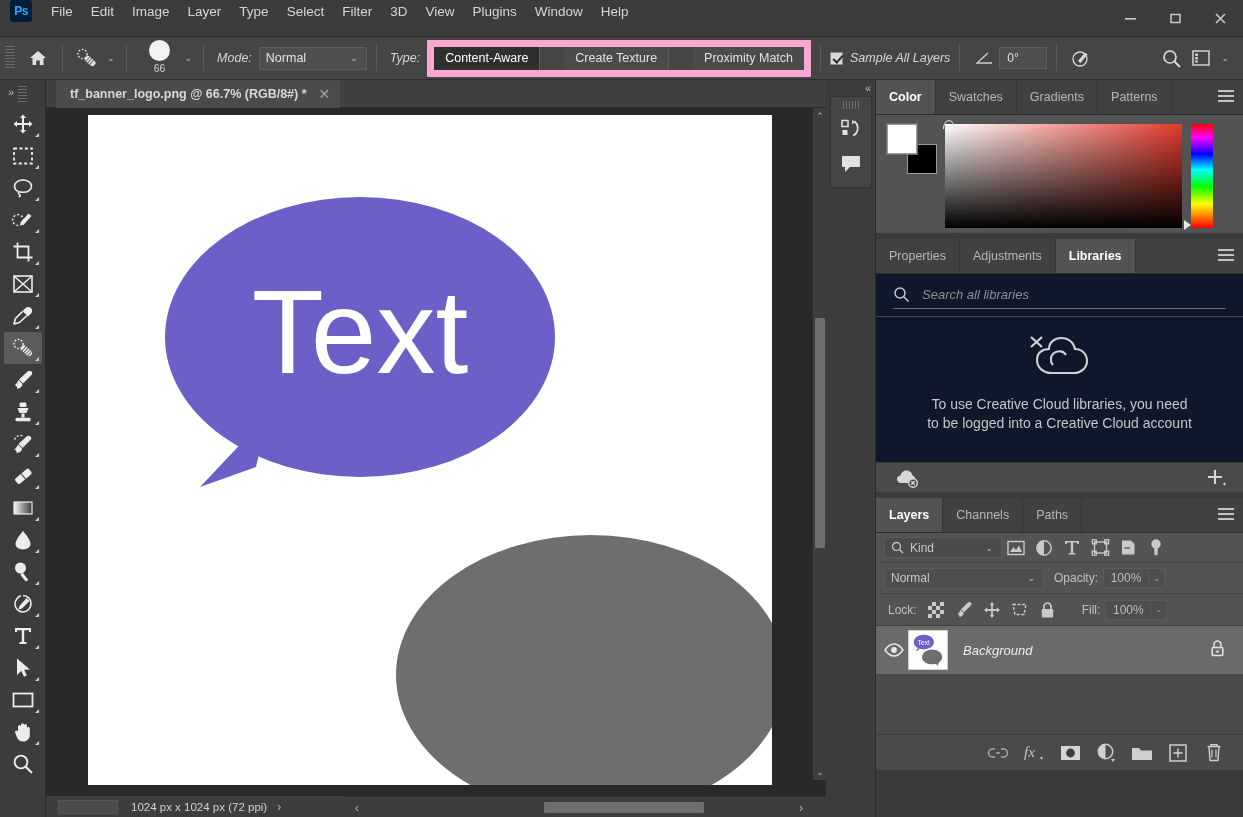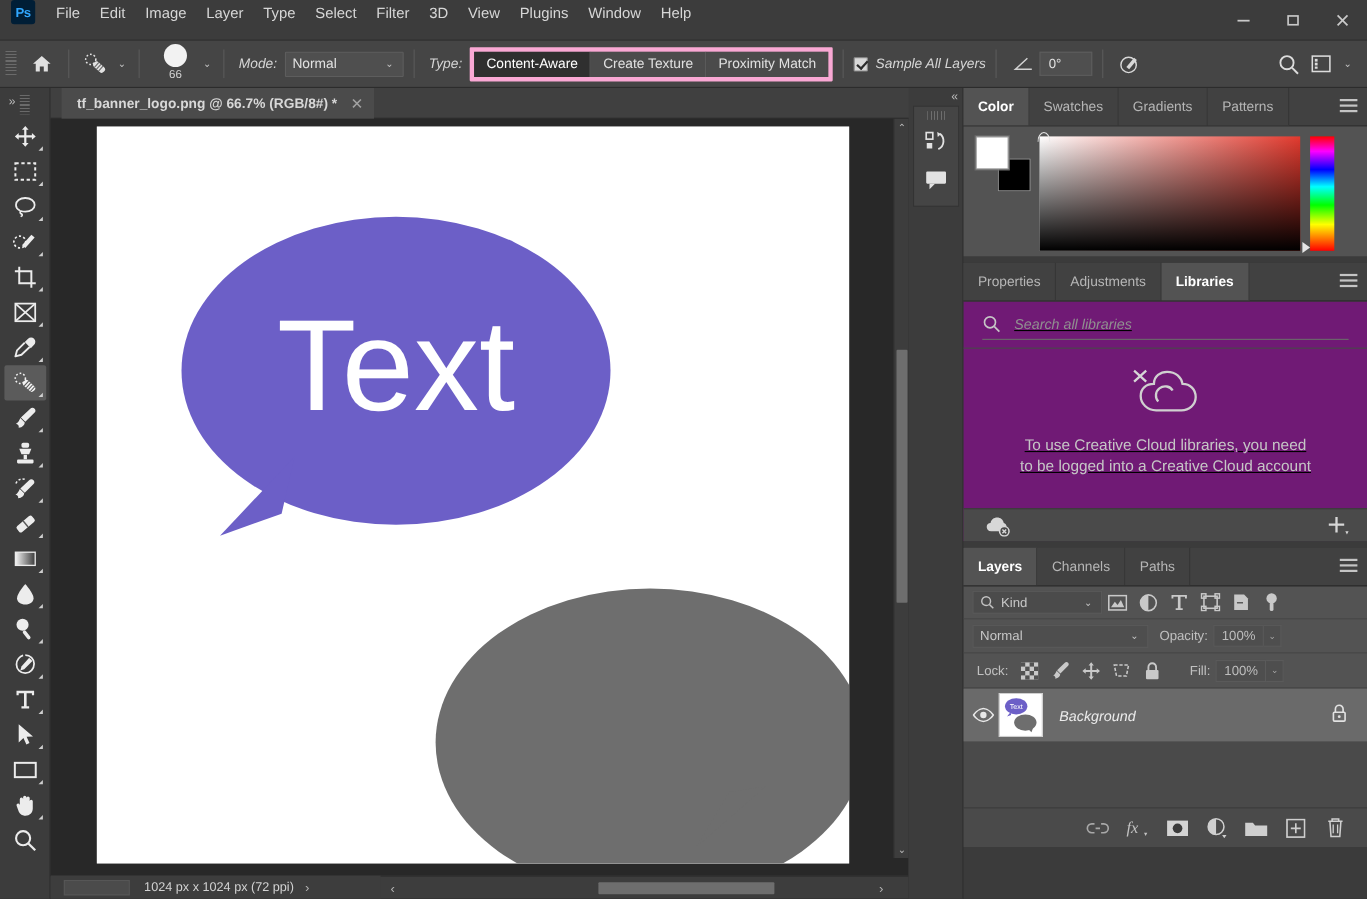--- a/index.html
+++ b/index.html
@@ -50,21 +50,21 @@
   .caret { color: #c2c2c2; font-size: 9px; margin-left: 5px; margin-right: 2px; }
   .brush-stack { display:flex; flex-direction:column; align-items:center; width:40px; margin-left:4px;}
   .brush-dot { width: 21px; height: 21px; border-radius: 50%; background: #f2f2f2; margin-top:-2px;}
   .brush-size { color: #d2d2d2; font-size: 10.5px; margin-top: 1px; }
   .ob-label { color: #d6d6d6; font-size: 12.5px; margin: 0 7px 0 4px; font-style: italic; }
   .select-box {
     background: #4f4f4f; border: 1px solid #5d5d5d; height: 23px;
     color: #e2e2e2; font-size: 12.5px; display: flex; align-items: center;
     padding: 0 6px; min-width: 108px; justify-content: space-between; border-radius:1px;
   }
-  .seg-group { display: flex; border: 4px solid #f9a8d4; border-radius: 1px; overflow:hidden; }
+  .seg-group { display: flex; border: 7px solid #f9a8d4; border-radius: 1px; overflow:hidden;gap:24px; }
   .seg {
     height: 23px; padding: 0 11px; font-size: 12.5px; color: #e0e0e0;
     background: #4b4b4b; display: flex; align-items: center; border-right: 1px solid #5d5d5d;
   }
   .seg:last-child { border-right: none; }
   .seg.active { background: #2f2f2f; color: #fff; }
   .chk-wrap { display:flex; align-items:center; }
   .chk {
     width: 13px; height: 13px; background: #d8d8d8; border: 1px solid #8b8b8b;
     margin-right: 7px; position: relative; border-radius: 1px;
@@ -188,21 +188,21 @@
   }
   .spectrum-marker { position:absolute; left: -2px; top: -4px; width: 12px; height: 9px;
     border:1.5px solid #e8e8e8; border-bottom:none; border-radius: 50% 50% 0 0 / 100% 100% 0 0;}
   .huebar { width: 22px; height: 104px; margin-left: 9px; position:relative;
     background: linear-gradient(to bottom,
       #ff0000 0%, #ff00ff 13%, #0000ff 29%, #00ffff 44%, #00ff00 60%, #ffff00 77%, #ff0000 100%); }
   .hue-marker { position:absolute; left: -7px; bottom: -2px; width:0; height:0;
     border-top:5px solid transparent; border-bottom:5px solid transparent; border-left:7px solid #e6e6e6;}
 
   
-  .libbody { background:#701a75;text-decoration:underline; }
+  .libbody { background:#0f172a; }
   .lib-search { height: 43px; display:flex; align-items:center; padding: 0 17px; border-bottom:1px solid #494949;}
   .lib-search-line { flex:1; display:flex; align-items:center; border-bottom:1px solid #6b6b6b; height:28px;}
   .lib-ph { color:#909090; font-size: 13px; font-style: italic; margin-left: 12px; }
   .lib-empty { height: 145px; display:flex; flex-direction:column; align-items:center; justify-content:flex-start; padding-top:16px; overflow:hidden;}
   .lib-msg { color:#c6c6c6; font-size: 14px; text-align:center; line-height: 19px; margin-top: 10px; max-width: 265px;}
   .lib-footer { height: 30px; background:#4a4a4a; border-top:1px solid #3a3a3a; display:flex;
     align-items:center; justify-content:space-between; padding: 0 15px 0 20px; }
 
   
   .lyr-filter { height: 30px; background:#535353; display:flex; align-items:center; padding: 0 8px; border-bottom:1px solid #474747;}

